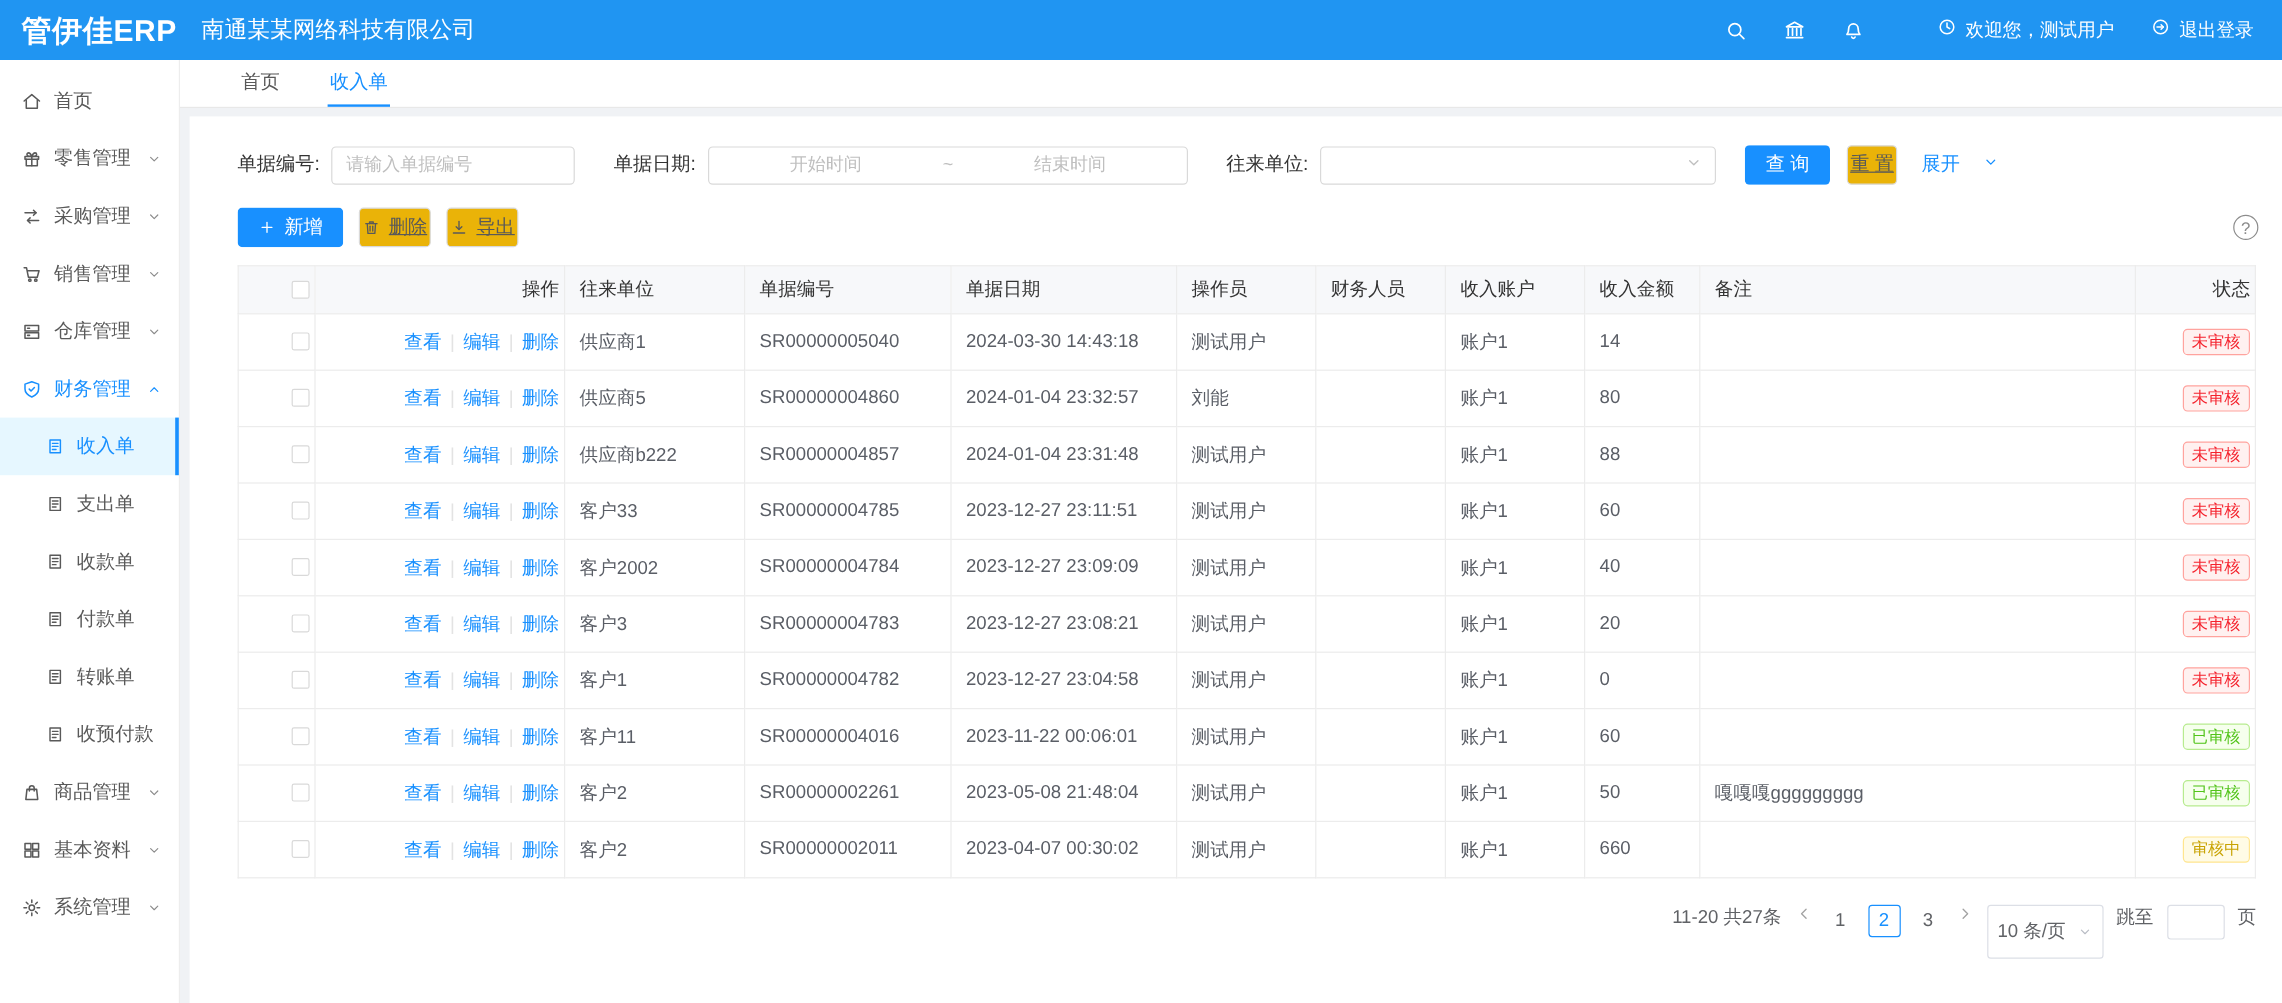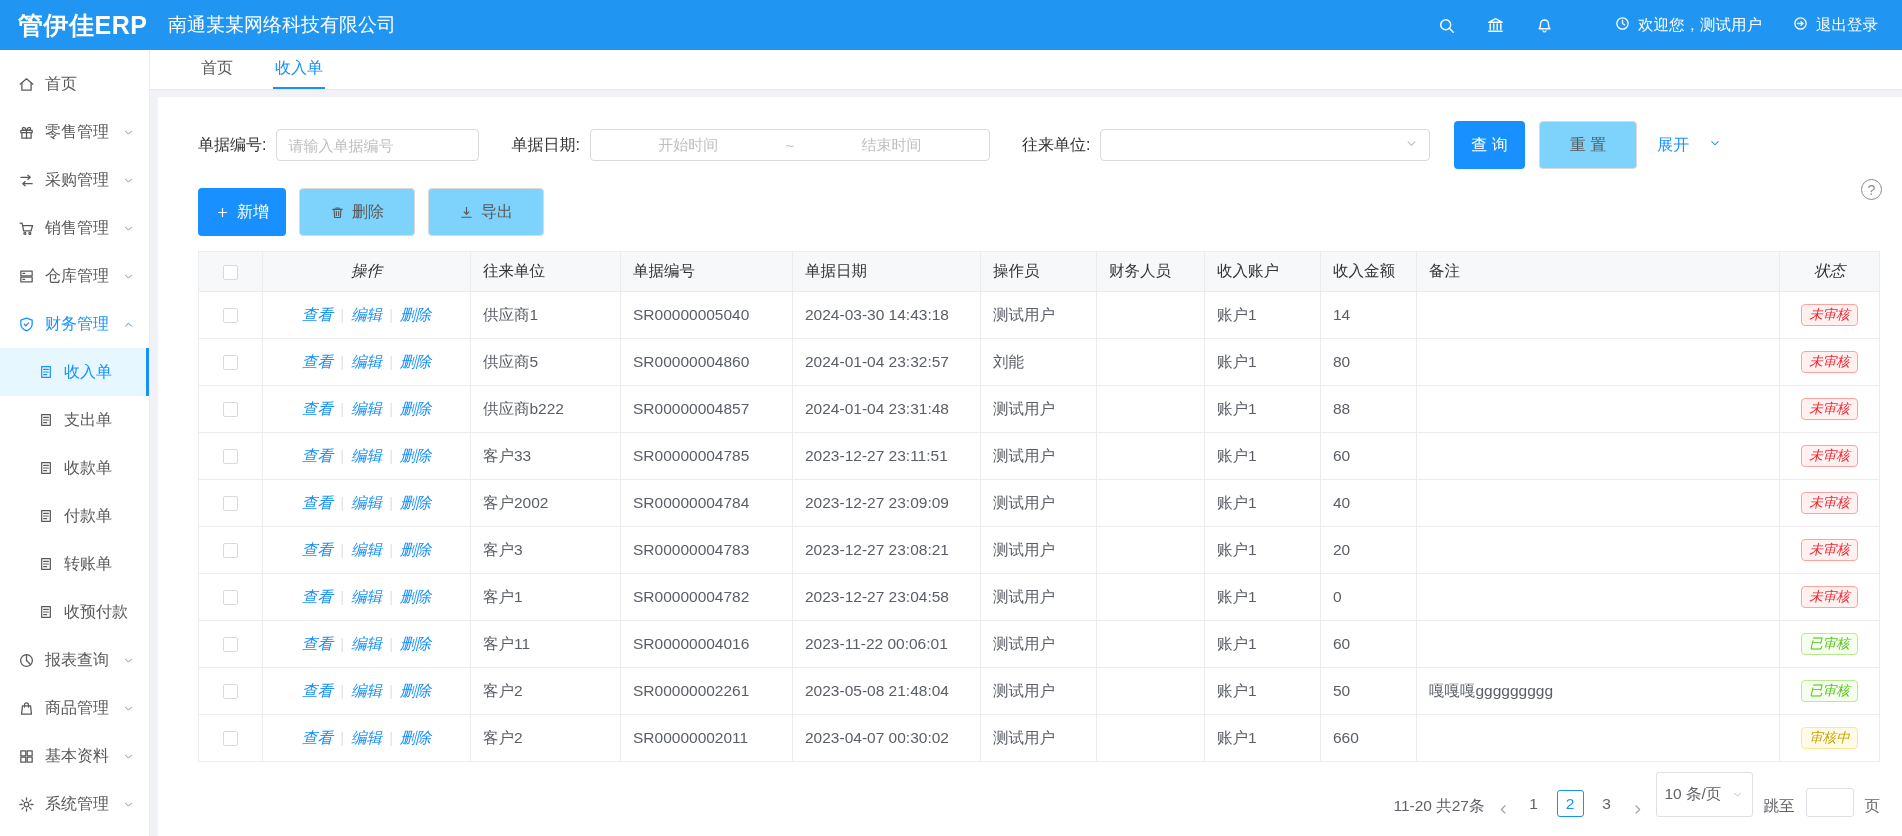--- a/index.html
+++ b/index.html
@@ -40,46 +40,46 @@
   
   .filterbar { display:flex; align-items:center; margin-top:24px; }
   .f-label { font-size:16px; color:#333; white-space:nowrap; }
   .f-input { height:32px; border:1px solid #d9d9d9; border-radius:4px; background:#fff; font-size:15px; color:#333; padding:0 11px; outline:none; }
   .f-input::placeholder { color:var(--placeholder); }
   .doc-no-input { width:203px; margin-left:10px; }
   .range-box { width:400px; height:32px; border:1px solid #d9d9d9; border-radius:4px; margin-left:10px; display:flex; align-items:center; color:var(--placeholder); font-size:15px; }
   .range-box .rb-part { flex:1; text-align:center; }
   .range-box .rb-sep { color:var(--placeholder); }
   .select-box { width:330px; height:32px; border:1px solid #d9d9d9; border-radius:4px; margin-left:10px; display:flex; align-items:center; justify-content:flex-end; padding:0 10px; color:#bfbfbf; cursor:pointer; }
-  .btn { height:48px; border-radius:4px; font-size:16px; display:inline-flex; align-items:center; justify-content:center; cursor:pointer; border:1px solid transparent; white-space:nowrap; }
+  .btn { height:33px; border-radius:4px; font-size:16px; display:inline-flex; align-items:center; justify-content:center; cursor:pointer; border:1px solid transparent; white-space:nowrap; }
   .btn-primary { background:var(--accent); color:#fff; padding:0 16px; }
-  .btn-plain { background:#7dd3fc; border-color:#d9d9d9; color:#595959; padding:0 30px; }
+  .btn-plain { background:#eab308; border-color:#d9d9d9; color:#595959; padding:0 2px;text-decoration:underline; }
   .gap32 { width:32px; flex:0 0 32px; } .gap24 { width:24px; flex:0 0 24px; } .gap14 { width:14px; flex:0 0 14px; }
   .expand-link { color:var(--accent); font-size:16px; margin-left:20px; display:flex; align-items:center; gap:19px; cursor:pointer; }
 
   
   .toolbar { display:flex; align-items:center; margin-top:19px; gap:13px; }
   .btn .bicon { display:flex; margin-right:7px; }
 
   .help-circle { position:absolute; top:82px; right:20px; width:21px; height:21px; border:1.5px solid #8c8c8c; border-radius:50%; color:#8c8c8c; font-size:14px; display:flex; align-items:center; justify-content:center; cursor:pointer; }
 
   
   .table-wrap { margin-top:15px; }
   table { width:100%; border-collapse:collapse; table-layout:fixed; }
   th, td { border:1px solid #ececec; font-weight:normal; font-size:15.5px; padding:0 12px; height:40px; overflow:hidden; white-space:nowrap; text-overflow:ellipsis; }
   th { background:#f7f8fa; color:#333; text-align:left; }
   td { height:47px; color:#5a5e66; }
-  th.c, td.c { text-align:center; padding:0 4px;font-style:italic; }
+  th.c, td.c { text-align:right; padding:0 4px; }
   .cb { display:inline-block; width:15px; height:15px; border:1px solid #d9d9d9; border-radius:2px; background:#fff; vertical-align:middle; cursor:pointer; }
   a.op-link { color:var(--accent); text-decoration:none; cursor:pointer; }
   .op-sep { color:#e3e3e3; margin:0 7px; }
   .tag { display:inline-block; font-size:13.5px; line-height:20px; padding:0 7px; border-radius:4px; border:1px solid; }
 
   
-  .pagination { display:flex; align-items:flex-end; justify-content:flex-end; margin-top:10px; gap:11px; color:#606266; font-size:15.5px; }
+  .pagination { display:flex; align-items:flex-start; justify-content:flex-end; margin-top:22px; gap:11px; color:#606266; font-size:15.5px; }
   .pg-arrow { color:#a3a3a3; display:flex; cursor:pointer; }
   .pg-num { min-width:24px; height:27px; display:flex; align-items:center; justify-content:center; cursor:pointer; }
   .pg-num.active { border:1px solid var(--accent); border-radius:3px; color:var(--accent); width:27px; }
   .pg-size { width:97px; height:45px; border:1px solid #dcdfe6; border-radius:3px; display:flex; align-items:center; justify-content:space-between; padding:0 8px; color:#606266; cursor:pointer; }
   .pg-size .chev { color:#b8bcc4; display:flex; }
   .pg-jump-input { width:48px; height:29px; border:1px solid #dcdfe6; border-radius:3px; outline:none; text-align:center; font-size:15px; color:#333; }
 </style>
 </head>
 <body>
 
@@ -253,33 +253,20 @@
           <span class="mi-label">转账单</span>
         </div>
         <div class="menu-item menu-sub">
           <svg viewBox="0 0 24 24" width="16" height="16" fill="none" stroke="currentColor" stroke-width="1.8" stroke-linecap="round" stroke-linejoin="round">
             <path d="M5.5 4h13v16h-13z"></path>
             <path d="M8.5 8.2h7"></path>
             <path d="M8.5 12h7"></path>
             <path d="M8.5 15.8h4.5"></path>
           </svg>
           <span class="mi-label">收预付款</span>
-        </div>
-        <div class="menu-item">
-          <svg viewBox="0 0 24 24" width="17" height="17" fill="none" stroke="currentColor" stroke-width="1.8" stroke-linecap="round" stroke-linejoin="round">
-            <circle cx="12" cy="12" r="8.3"></circle>
-            <path d="M12 12V3.7"></path>
-            <path d="M12 12l5.9 5.9"></path>
-          </svg>
-          <span class="mi-label">报表查询</span>
-          <span class="chev">
-            <svg viewBox="0 0 24 24" width="13" height="13" fill="none" stroke="currentColor" stroke-width="1.8" stroke-linecap="round" stroke-linejoin="round">
-              <path d="M6.5 9.5l5.5 5.5 5.5-5.5"></path>
-            </svg>
-          </span>
         </div>
         <div class="menu-item">
           <svg viewBox="0 0 24 24" width="17" height="17" fill="none" stroke="currentColor" stroke-width="1.8" stroke-linecap="round" stroke-linejoin="round">
             <path d="M6.3 8.2h11.4L19 20H5z"></path>
             <path d="M9.2 10.2V6.7a2.8 2.8 0 015.6 0v3.5"></path>
           </svg>
           <span class="mi-label">商品管理</span>
           <span class="chev">
             <svg viewBox="0 0 24 24" width="13" height="13" fill="none" stroke="currentColor" stroke-width="1.8" stroke-linecap="round" stroke-linejoin="round">
               <path d="M6.5 9.5l5.5 5.5 5.5-5.5"></path>

